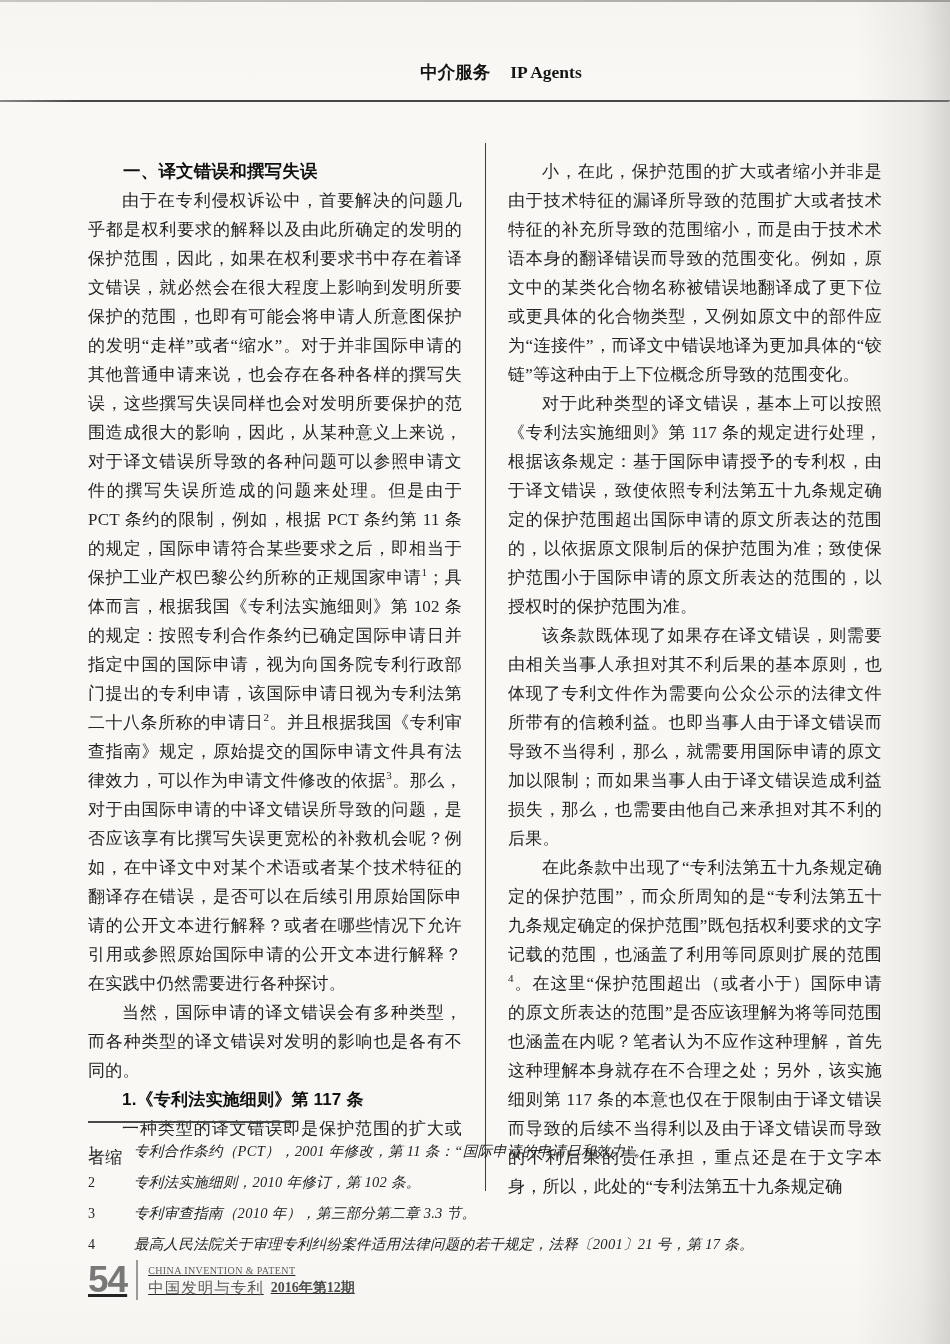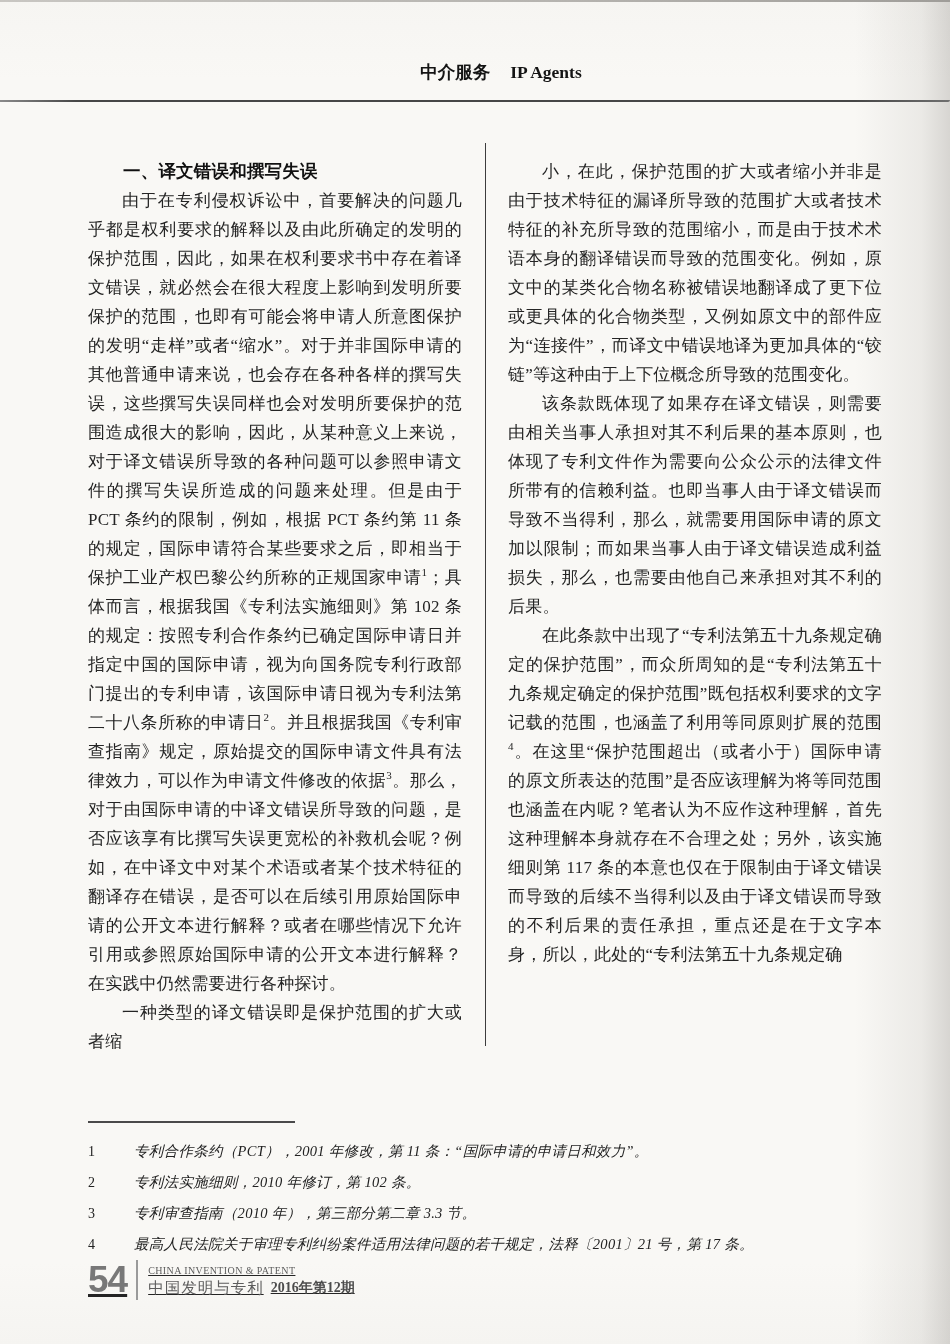--- a/index.html
+++ b/index.html
@@ -123,27 +123,30 @@
     <span class="cn">中介服务</span>
     <span class="en">IP Agents</span>
   </div>
   <div class="header-rule"></div>
 
   <div class="columns">
 
     <div class="col">
       <p class="sec-heading">一、译文错误和撰写失误</p>
       <p><span>由于在专利侵权诉讼中，首要解决的问题几乎都是权利要求的解释以及由此所确定的发明的保护范围，因此，如果在权利要求书中存在着译文错误，就必然会在很大程度上影响到发明所要保护的范围，也即有可能会将申请人所意图保护的发明“走样”或者“缩水”。对于并非国际申请的其他普通申请来说，也会存在各种各样的撰写失误，这些撰写失误同样也会对发明所要保护的范围造成很大的影响，因此，从某种意义上来说，对于译文错误所导致的各种问题可以参照申请文件的撰写失误所造成的问题来处理。但是由于PCT 条约的限制，例如，根据 PCT 条约第 11 条的规定，国际申请符合某些要求之后，即相当于保护工业产权巴黎公约所称的正规国家申请</span><sup class="fn-ref">1</sup><span>；具体而言，根据我国《专利法实施细则》第 102 条的规定：按照专利合作条约已确定国际申请日并指定中国的国际申请，视为向国务院专利行政部门提出的专利申请，该国际申请日视为专利法第二十八条所称的申请日</span><sup class="fn-ref">2</sup><span>。并且根据我国《专利审查指南》规定，原始提交的国际申请文件具有法律效力，可以作为申请文件修改的依据</span><sup class="fn-ref">3</sup><span>。那么，对于由国际申请的中译文错误所导致的问题，是否应该享有比撰写失误更宽松的补救机会呢？例如，在中译文中对某个术语或者某个技术特征的翻译存在错误，是否可以在后续引用原始国际申请的公开文本进行解释？或者在哪些情况下允许引用或参照原始国际申请的公开文本进行解释？在实践中仍然需要进行各种探讨。</span></p>
+      <p>当然，国际申请的译文错误会有多种类型，而各种类型的译文错误对发明的影响也是各有不同的。</p>
+      <p class="sub-heading">1.《专利法实施细则》第 117 条</p>
       <p>一种类型的译文错误即是保护范围的扩大或者缩</p>
     </div>
 
     <div class="col-divider"></div>
 
     <div class="col">
       <p>小，在此，保护范围的扩大或者缩小并非是由于技术特征的漏译所导致的范围扩大或者技术特征的补充所导致的范围缩小，而是由于技术术语本身的翻译错误而导致的范围变化。例如，原文中的某类化合物名称被错误地翻译成了更下位或更具体的化合物类型，又例如原文中的部件应为“连接件”，而译文中错误地译为更加具体的“铰链”等这种由于上下位概念所导致的范围变化。</p>
+      <p>对于此种类型的译文错误，基本上可以按照《专利法实施细则》第 117 条的规定进行处理，根据该条规定：基于国际申请授予的专利权，由于译文错误，致使依照专利法第五十九条规定确定的保护范围超出国际申请的原文所表达的范围的，以依据原文限制后的保护范围为准；致使保护范围小于国际申请的原文所表达的范围的，以授权时的保护范围为准。</p>
       <p>该条款既体现了如果存在译文错误，则需要由相关当事人承担对其不利后果的基本原则，也体现了专利文件作为需要向公众公示的法律文件所带有的信赖利益。也即当事人由于译文错误而导致不当得利，那么，就需要用国际申请的原文加以限制；而如果当事人由于译文错误造成利益损失，那么，也需要由他自己来承担对其不利的后果。</p>
       <p><span>在此条款中出现了“专利法第五十九条规定确定的保护范围”，而众所周知的是“专利法第五十九条规定确定的保护范围”既包括权利要求的文字记载的范围，也涵盖了利用等同原则扩展的范围</span><sup class="fn-ref">4</sup><span>。在这里“保护范围超出（或者小于）国际申请的原文所表达的范围”是否应该理解为将等同范围也涵盖在内呢？笔者认为不应作这种理解，首先这种理解本身就存在不合理之处；另外，该实施细则第 117 条的本意也仅在于限制由于译文错误而导致的后续不当得利以及由于译文错误而导致的不利后果的责任承担，重点还是在于文字本身，所以，此处的“专利法第五十九条规定确</span></p>
     </div>
 
   </div>
 
   <div class="footnote-rule"></div>
 
   <div class="footnotes">
     <div class="footnote">

